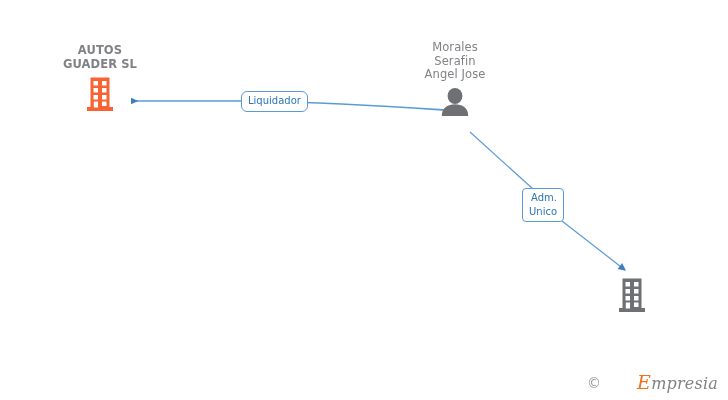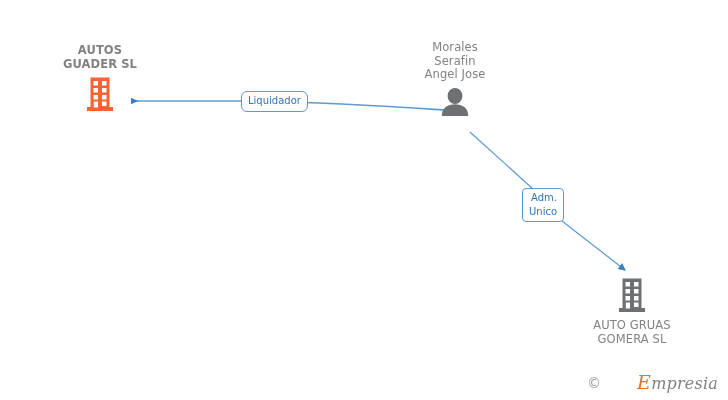--- a/index.html
+++ b/index.html
@@ -168,22 +168,20 @@
       <rect x="0" y="30" width="26" height="4" fill="#6E7073"></rect>
       <rect x="6.5" y="4" width="4.5" height="4.5" fill="#ffffff"></rect>
       <rect x="15" y="4" width="4.5" height="4.5" fill="#ffffff"></rect>
       <rect x="6.5" y="11" width="4.5" height="4.5" fill="#ffffff"></rect>
       <rect x="15" y="11" width="4.5" height="4.5" fill="#ffffff"></rect>
       <rect x="6.5" y="18" width="4.5" height="4.5" fill="#ffffff"></rect>
       <rect x="15" y="18" width="4.5" height="4.5" fill="#ffffff"></rect>
       <rect x="6.8" y="24.5" width="4.2" height="6" fill="#ffffff"></rect>
       <rect x="15" y="24.5" width="4.5" height="4.5" fill="#ffffff"></rect>
     </svg>
-    <div class="node-label company-label-plain" style="margin-top:7px;">AUTO GRUAS
-GOMERA  SL</div>
   </div>
 
   <div class="rel-label" style="left:241px; top:91px; text-align:center;border-radius:6px;">Liquidador</div>
 
   <div class="rel-label" style="left:522px; top:188px; width:42px;">Adm.
 Unico</div>
 
   <div id="watermark">
     <span class="wm-c">©</span>
     <span class="wm-text"><span class="wm-first">E</span><span>mpresia</span></span>

